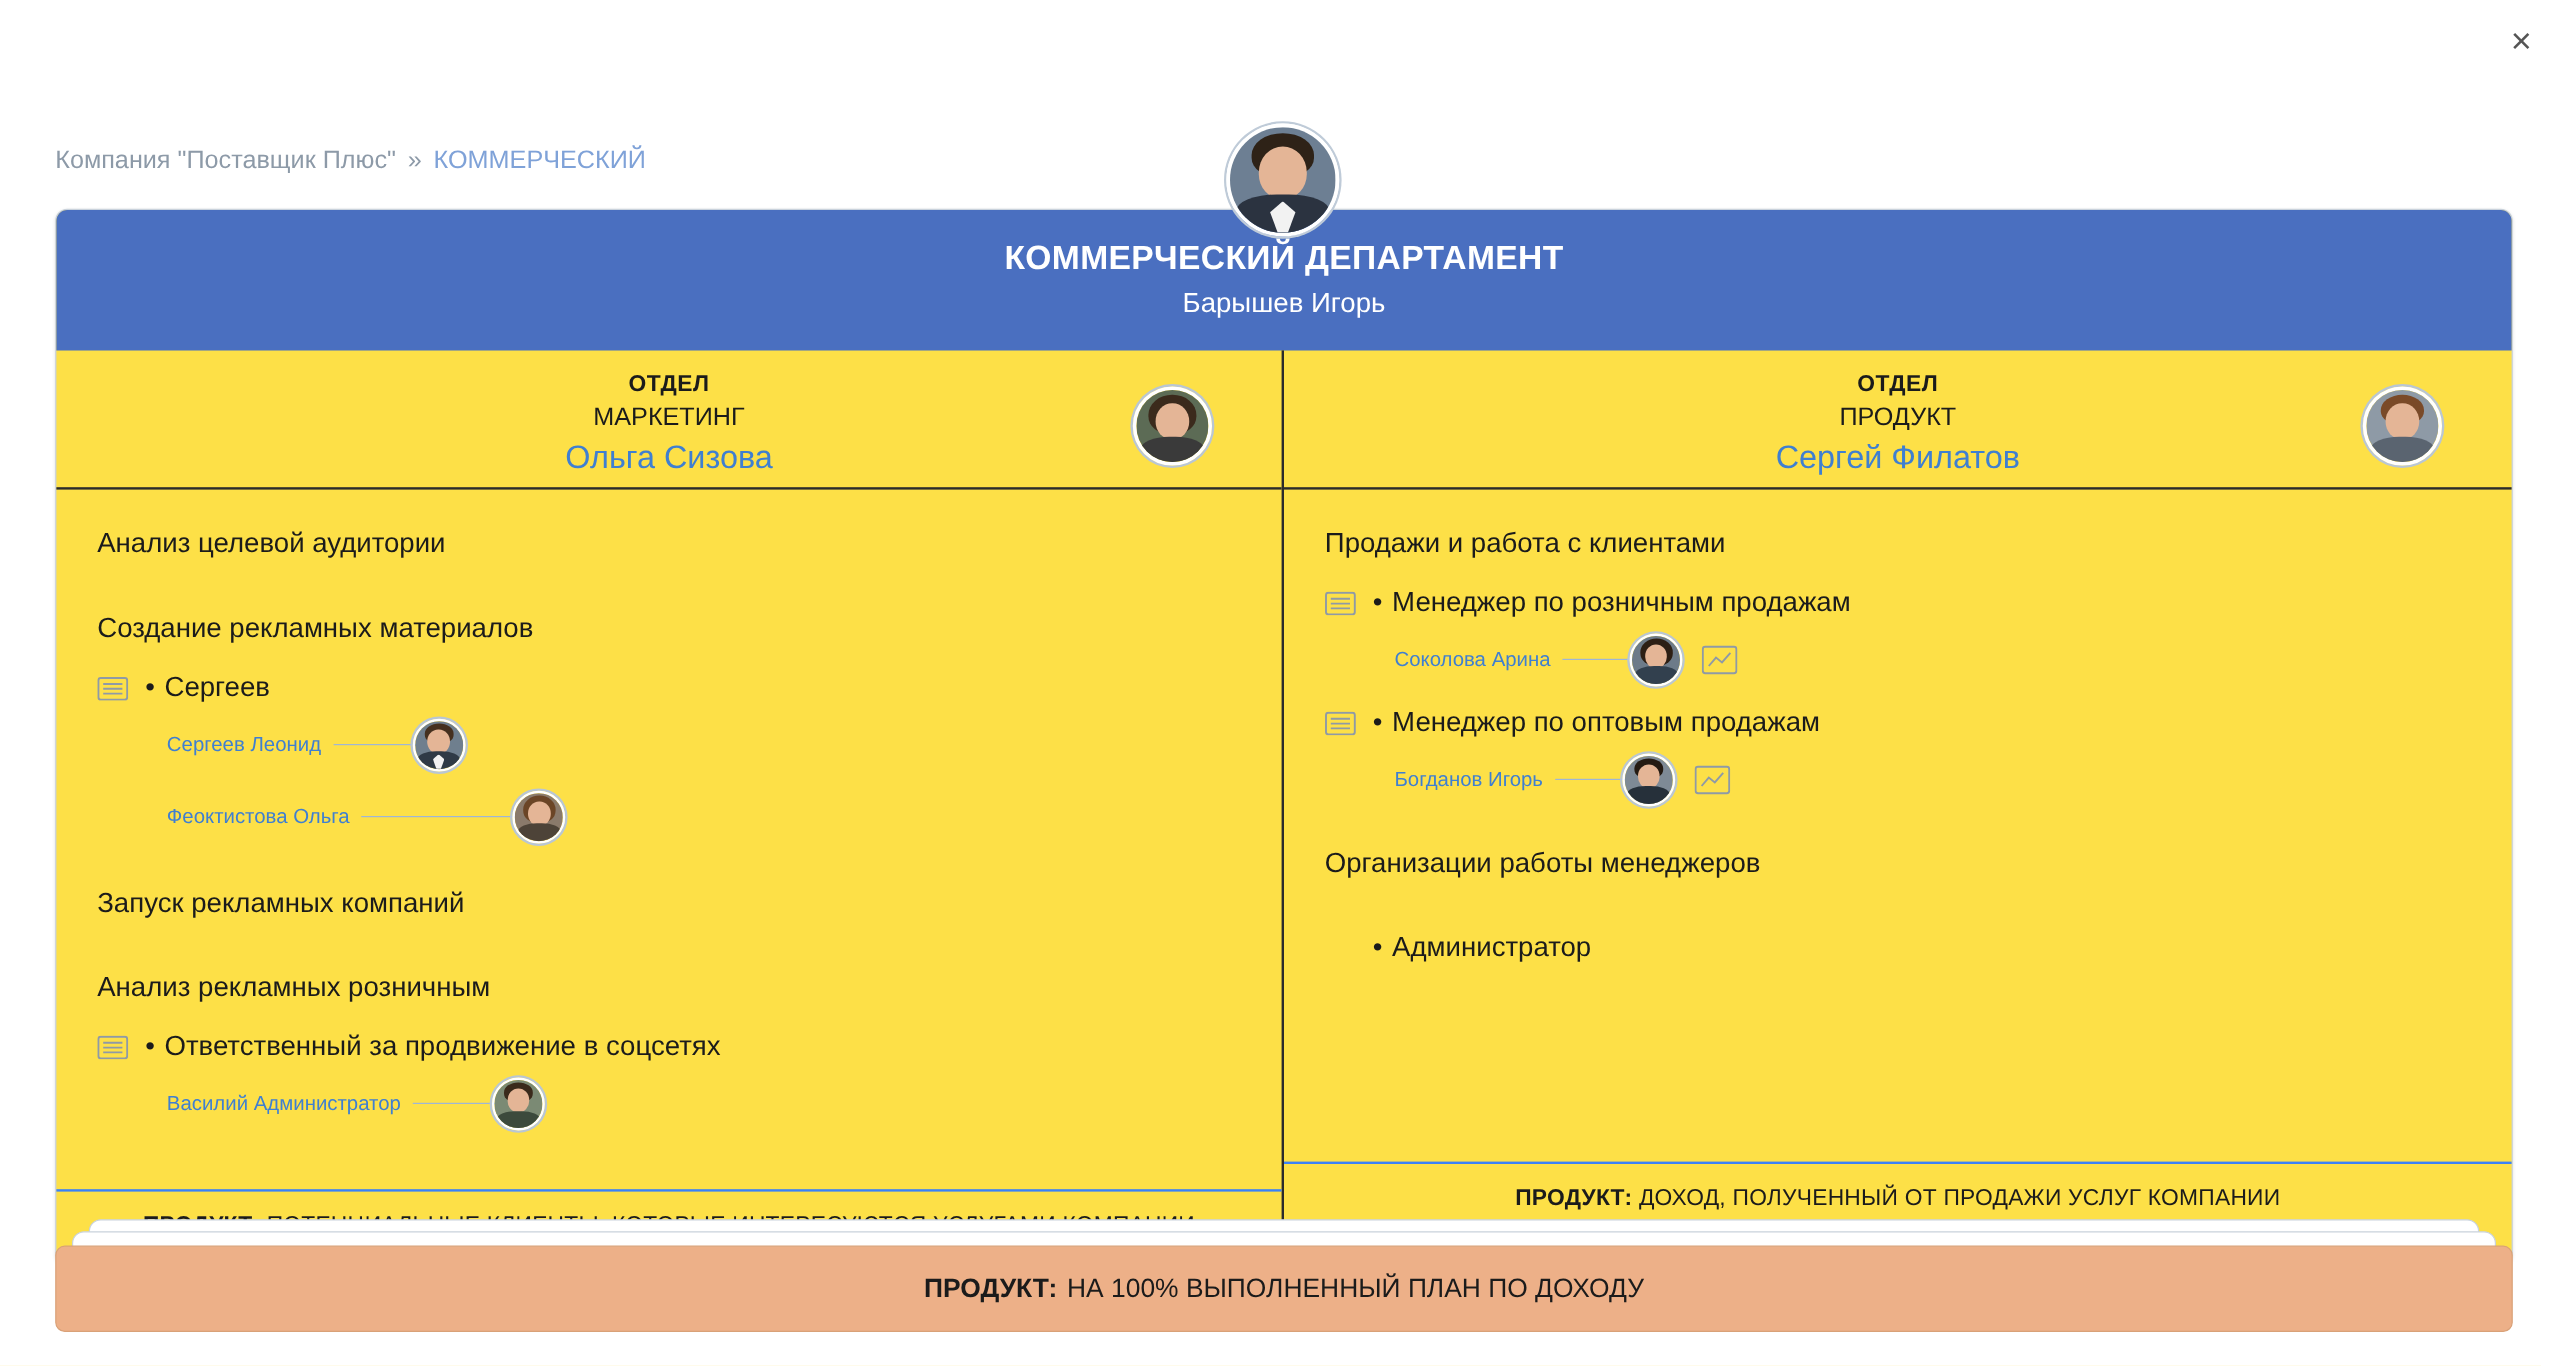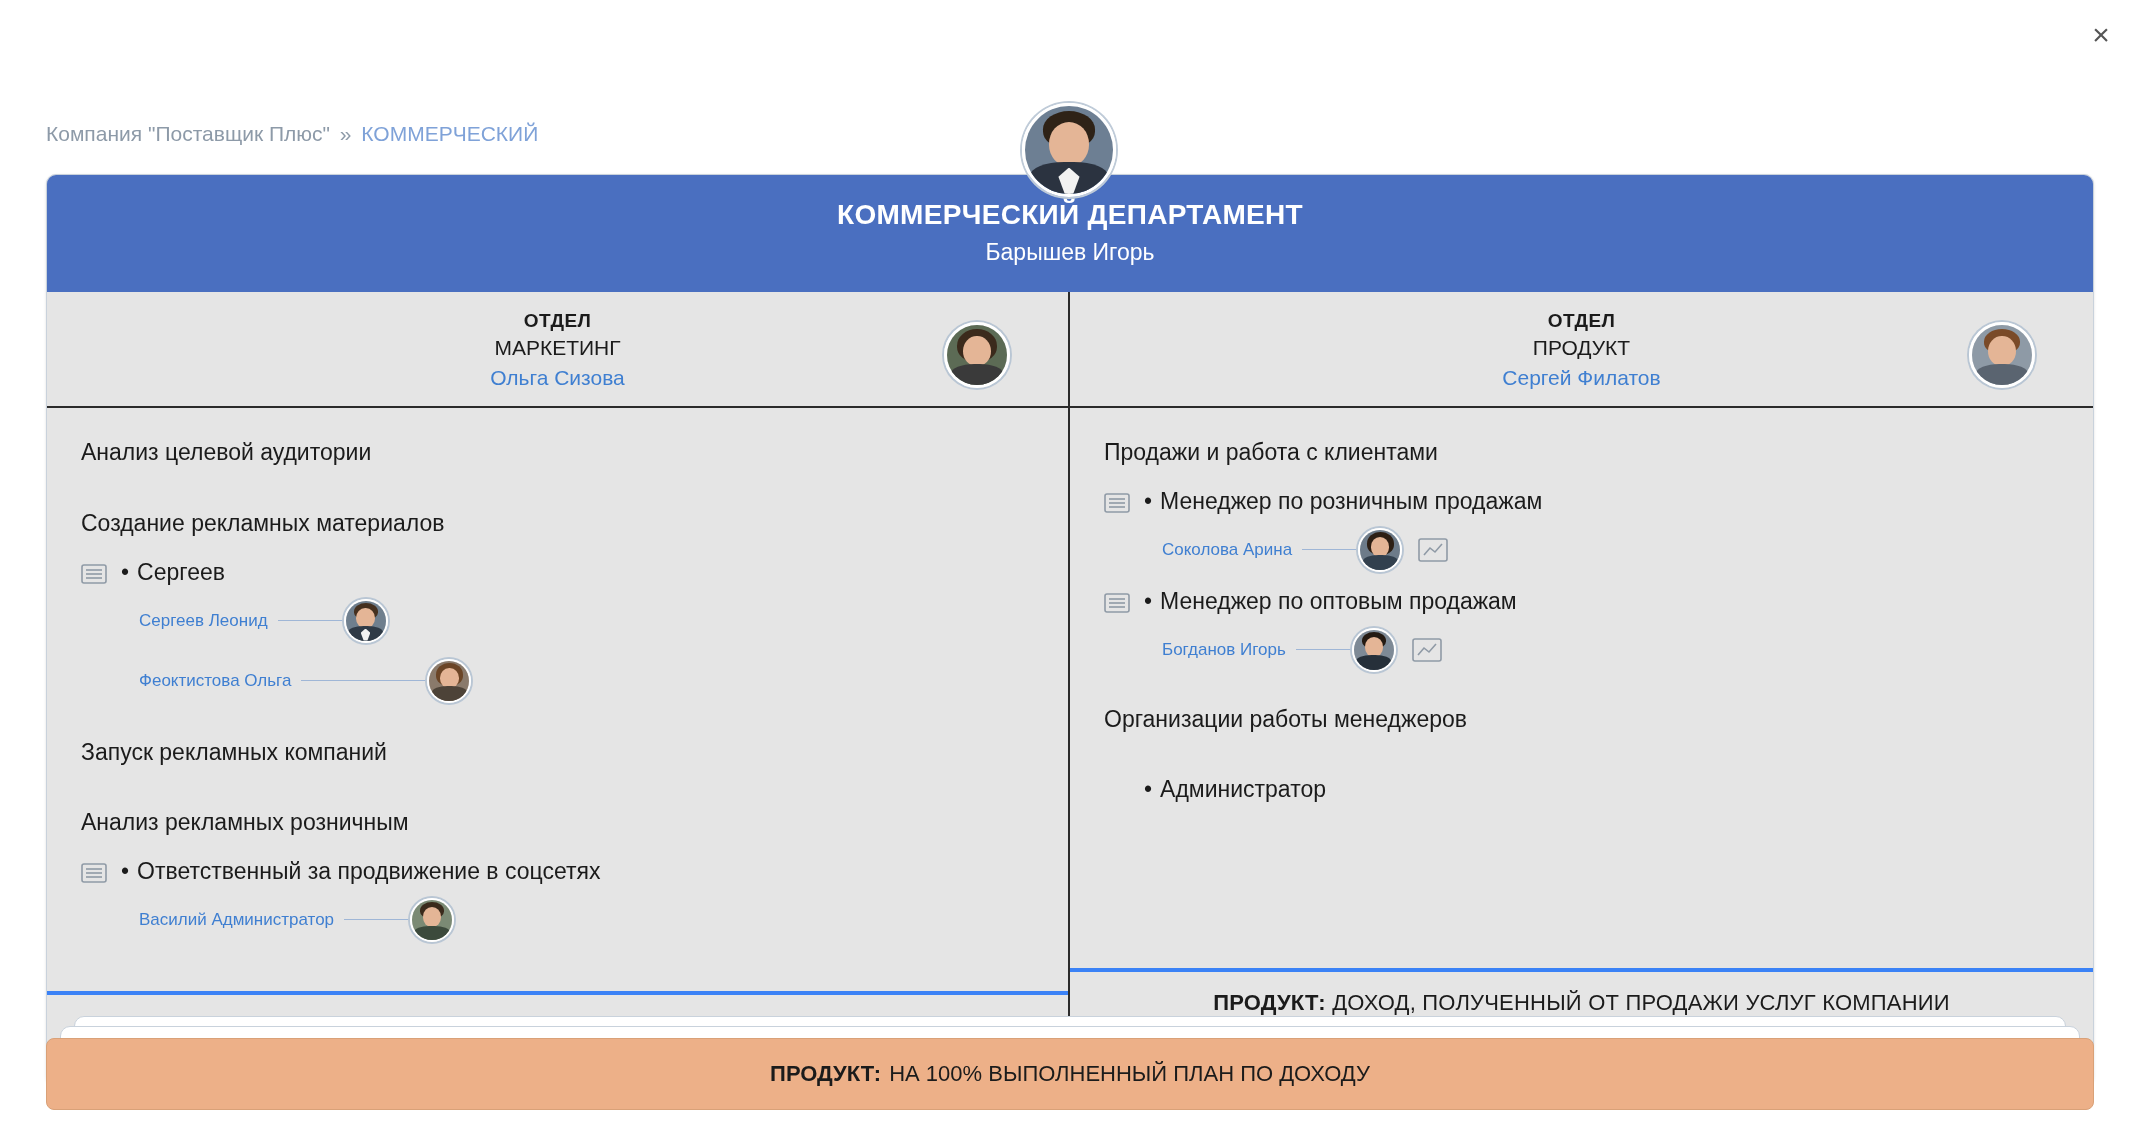--- a/index.html
+++ b/index.html
@@ -44,21 +44,21 @@
   .breadcrumb .crumb-current { color: #7fa2d8; }
 
   
   .card {
     position: absolute;
     left: 46px;
     top: 174px;
     width: 2048px;
     border: 1px solid #c9d2dc;
     border-radius: 10px;
-    background: #e5e5e5;
+    background: #fde047;
     box-shadow: 0 1px 3px rgba(0,0,0,.12);
     overflow: visible;
   }
 
   .dept-header {
     background: #4a6fc0;
     color: #fff;
     text-align: center;
     padding: 24px 10px 26px;
     border-radius: 9px 9px 0 0;
@@ -112,21 +112,21 @@
     font-weight: bold;
     color: #1b1b1b;
     letter-spacing: .4px;
   }
   .col-head .unit-name {
     font-size: 21px;
     color: #1b1b1b;
     margin-top: 4px;
   }
   .col-head .unit-lead {
-    font-size: 21px;
+    font-size: 27px;
     color: #3f7fd1;
     margin-top: 6px;
   }
   .head-avatar {
     position: absolute;
     top: 30px;
     right: 58px;
     width: 66px; height: 66px;
     border-radius: 50%;
     border: 3px solid #fff;
@@ -202,24 +202,24 @@
   }
   .chart-icon {
     width: 30px; height: 26px;
     margin-left: 16px;
     color: #8f9aa6;
     flex: 0 0 auto;
   }
   .chart-icon svg { display: block; }
 
   .product-bar {
-    border-top: 4px solid #3b82f6;
+    border-top: 2px solid #3b82f6;
     padding: 18px 10px 20px;
     text-align: center;
-    font-size: 22px;
+    font-size: 19px;
     color: #1b1b1b;
     letter-spacing: .2px;
   }
   .product-bar .plabel { font-weight: bold; }
 
   
   .ghost {
     position: absolute;
     background: #fff;
     border: 1px solid #c9d2dc;

